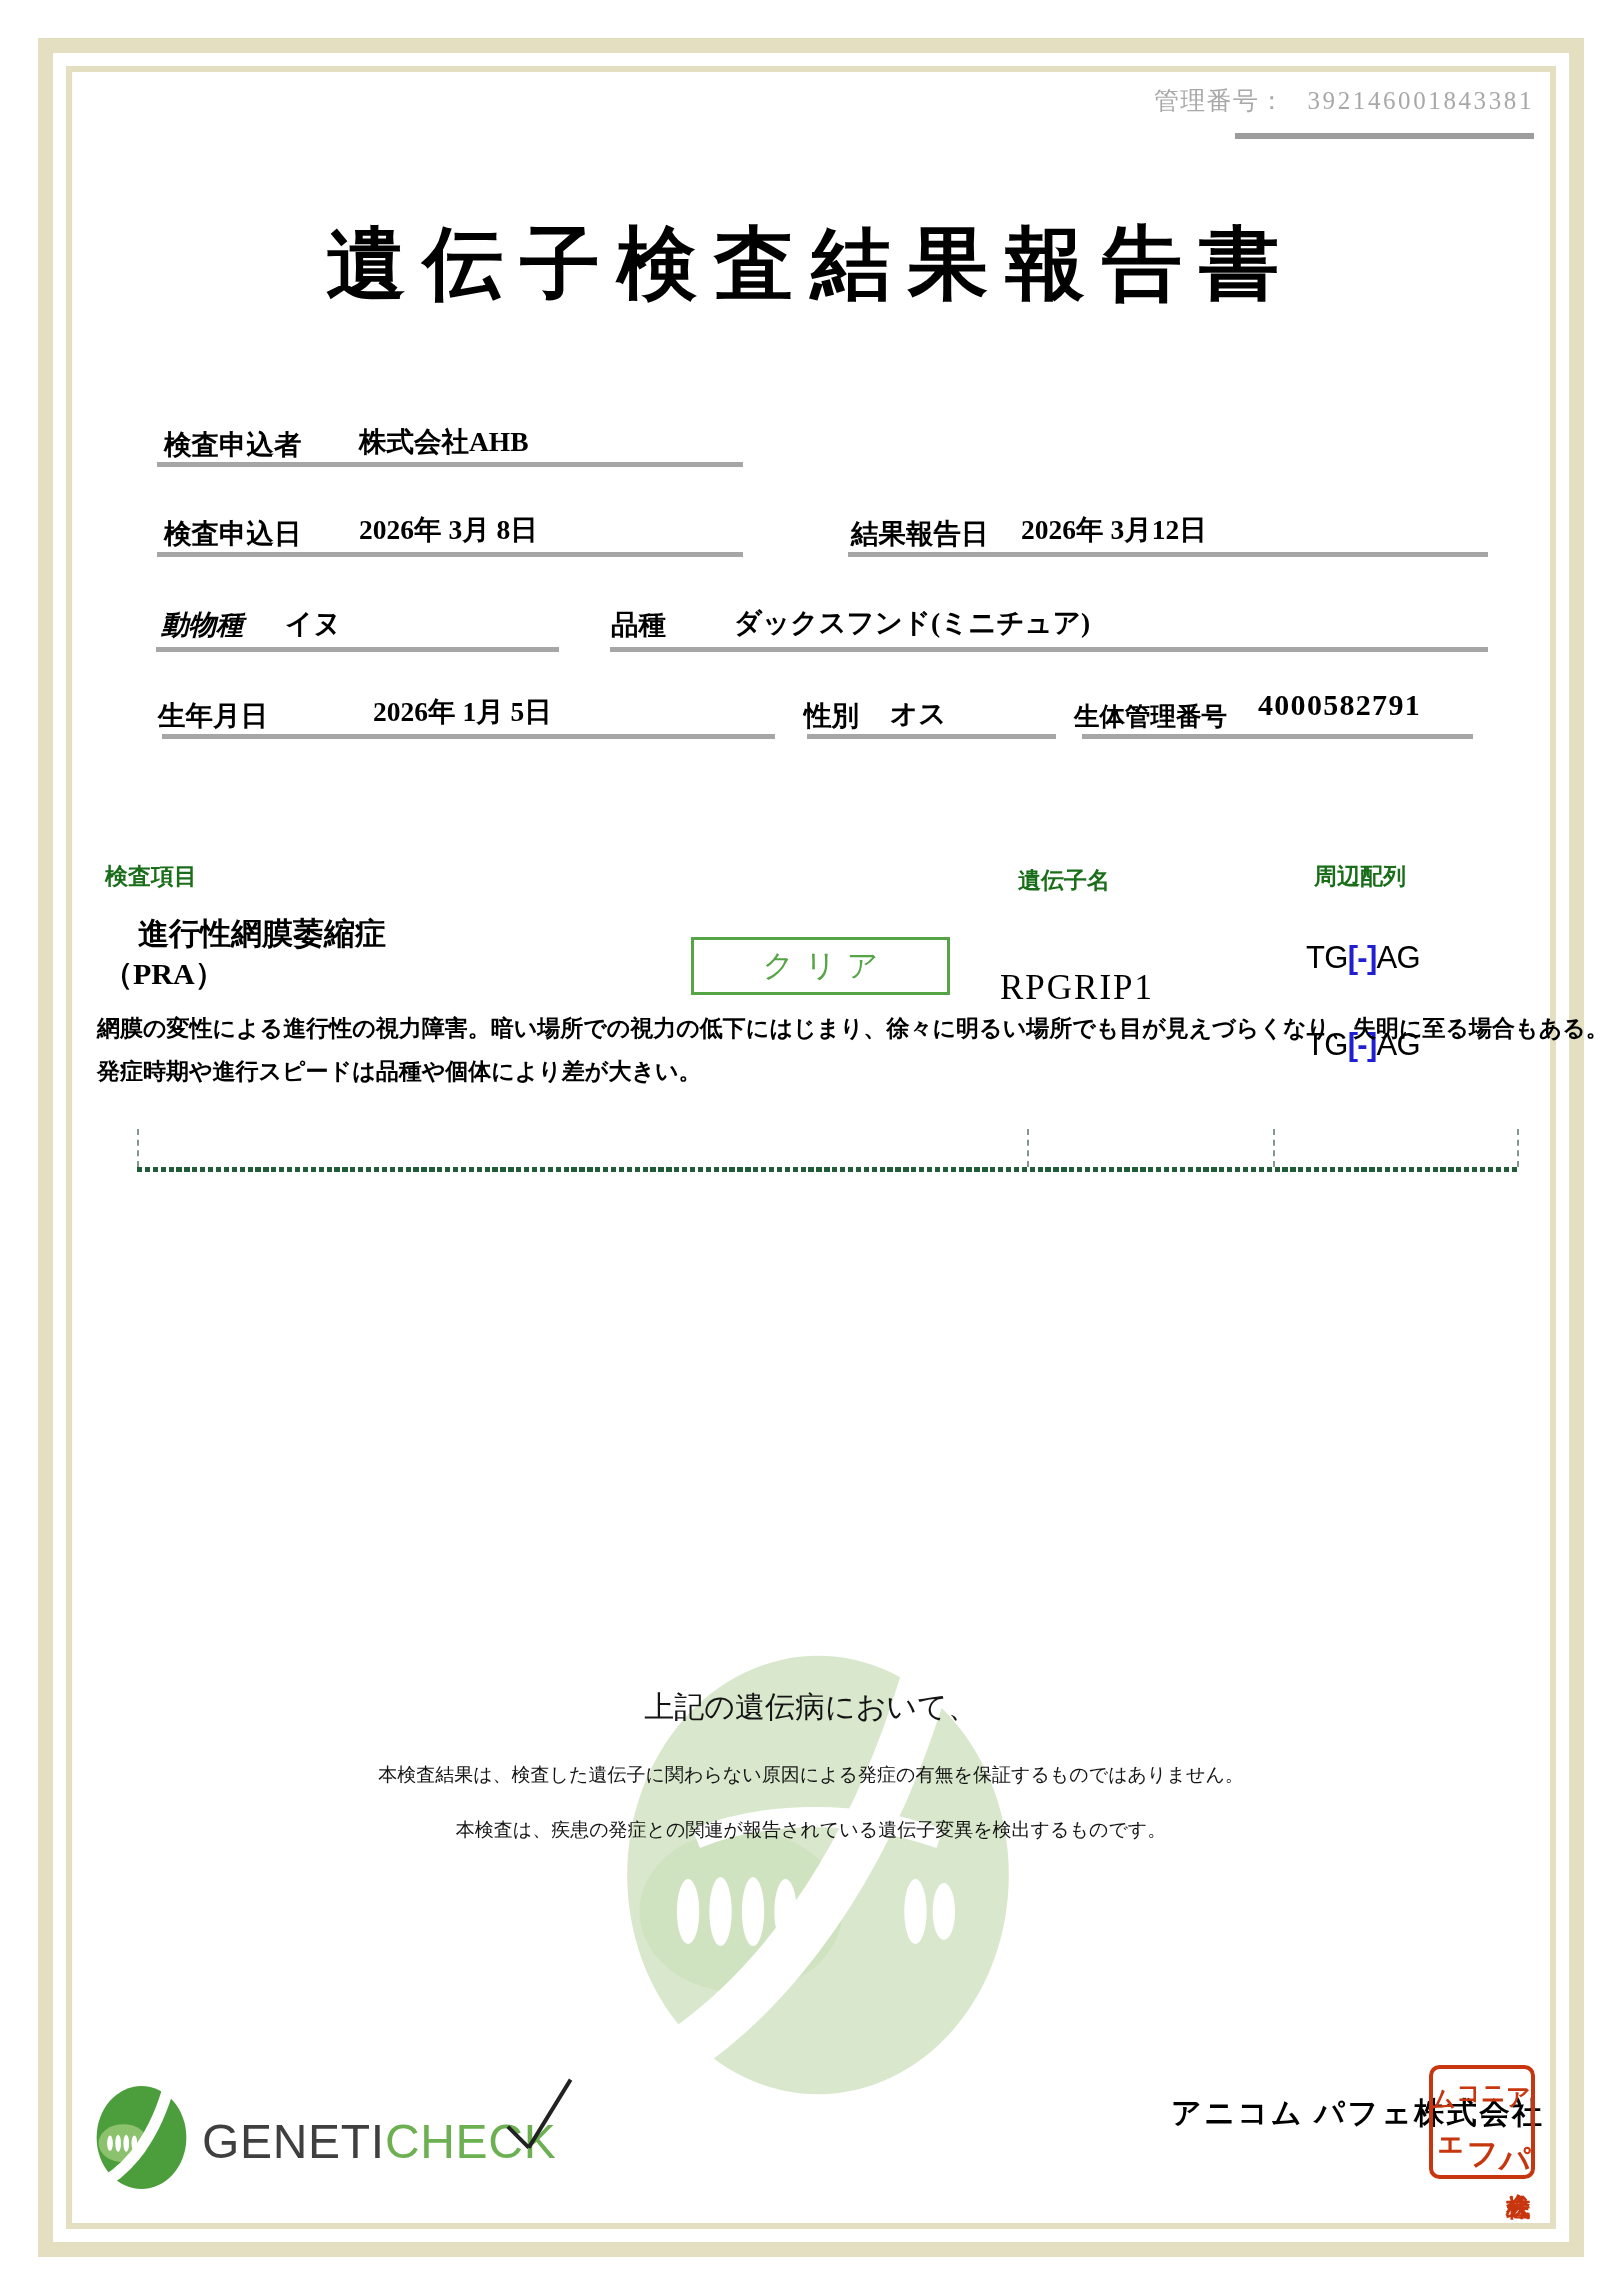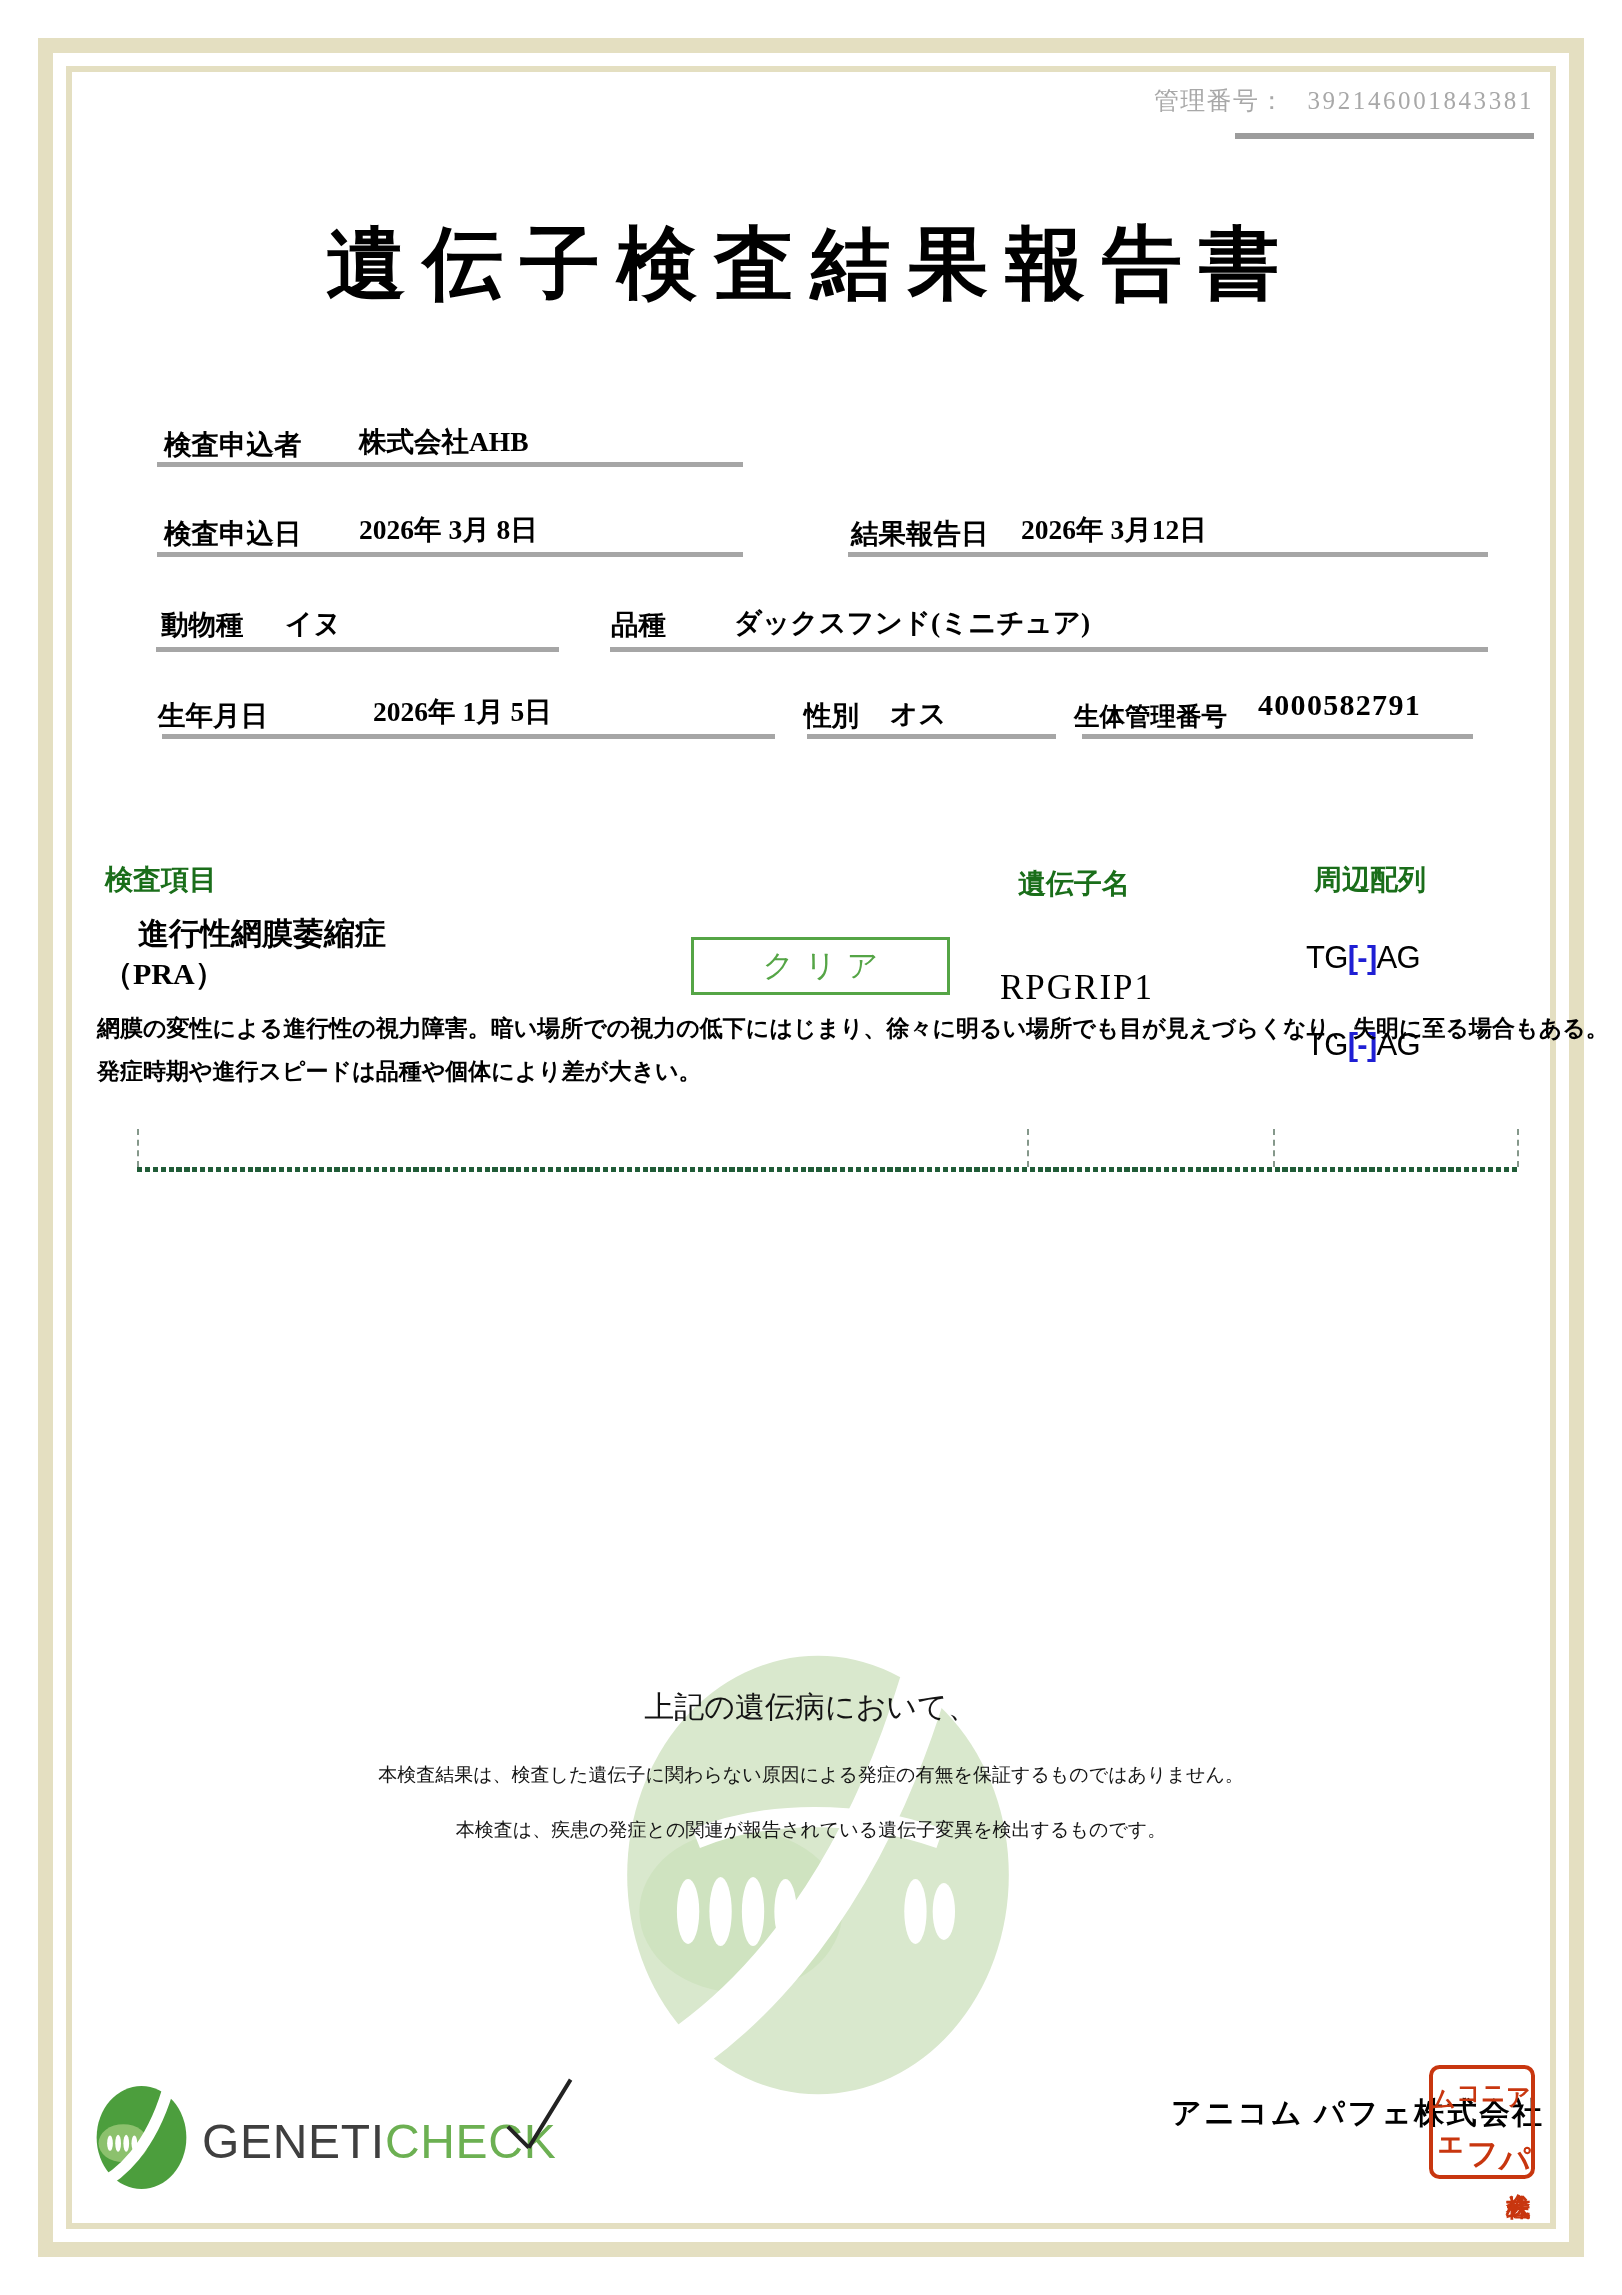--- a/index.html
+++ b/index.html
@@ -13,21 +13,21 @@
   
   .mgmt{top:84px;right:88px;font-size:25px;color:#a8a8a8;letter-spacing:1.3px;white-space:nowrap;}
   .mgmt .num{margin-left:22px;letter-spacing:2.6px;}
   .mgmt-bar{left:1235px;top:133px;width:299px;height:5.9px;background:#9c9c9c;}
   .title{left:0;right:0;top:211px;text-align:center;font-size:80px;font-weight:900;color:#000;letter-spacing:17px;white-space:nowrap;}
   
   .flabel{font-size:27.5px;font-weight:700;color:#000;white-space:nowrap;}
   .fvalue{font-size:27.5px;font-weight:600;color:#000;white-space:nowrap;}
   .bar{position:absolute;height:5.2px;background:#a6a6a6;}
   
-  .glabel{font-size:28px;font-weight:700;color:#1a6e1a;white-space:nowrap;}
+  .glabel{font-size:23px;font-weight:700;color:#1a6e1a;white-space:nowrap;}
   .disease{font-size:31px;font-weight:700;color:#000;white-space:nowrap;}
   .result-box{left:691px;top:937px;width:259px;height:58px;border:3.3px solid #55a546;box-sizing:border-box;display:flex;align-items:center;justify-content:center;}
   .result-box span{color:#55a546;font-size:31px;letter-spacing:10.5px;text-indent:10.5px;}
   .gene{font-size:35px;letter-spacing:2px;color:#000;white-space:nowrap;}
   .seq{font-size:31px;font-weight:500;color:#000;white-space:nowrap;letter-spacing:-0.7px;}
   .seq .variant{color:#1f1fd4;font-weight:800;}
   .desc{left:97px;width:1446px;font-size:23px;font-weight:700;color:#000;white-space:nowrap;}
   .risk{left:97px;font-size:24px;font-weight:700;color:#1a7e1a;white-space:nowrap;}
   .vdash{position:absolute;width:0;height:38px;border-left:2px dashed #85988b;top:1129px;}
   .hdash{left:137px;top:1167px;width:1381px;height:4.6px;
@@ -83,21 +83,21 @@
   <div class="bar" style="left:157px;top:462px;width:586px;"></div>
 
   <div class="abs flabel mincho" style="left:164px;top:516px;">検査申込日</div>
   <div class="abs fvalue mincho" style="left:359px;top:512px;">2026年 3月 8日</div>
   <div class="bar" style="left:157px;top:552px;width:586px;"></div>
 
   <div class="abs flabel mincho" style="left:851px;top:516px;">結果報告日</div>
   <div class="abs fvalue mincho" style="left:1021px;top:512px;">2026年 3月12日</div>
   <div class="bar" style="left:848px;top:552px;width:640px;"></div>
 
-  <div class="abs flabel mincho" style="left:161px;top:607px;">動物種</div>
+  <div class="abs flabel mincho" style="left:161px;top:607px;font-style:italic;">動物種</div>
   <div class="abs fvalue mincho" style="left:285px;top:606px;">イヌ</div>
   <div class="bar" style="left:156px;top:647px;width:403px;"></div>
 
   <div class="abs flabel mincho" style="left:611px;top:607px;">品種</div>
   <div class="abs fvalue mincho" style="left:734px;top:605px;">ダックスフンド(ミニチュア)</div>
   <div class="bar" style="left:610px;top:647px;width:878px;"></div>
 
   <div class="abs flabel mincho" style="left:158px;top:698px;">生年月日</div>
   <div class="abs fvalue mincho" style="left:373px;top:694px;">2026年 1月 5日</div>
   <div class="bar" style="left:162px;top:734px;width:613px;"></div>

